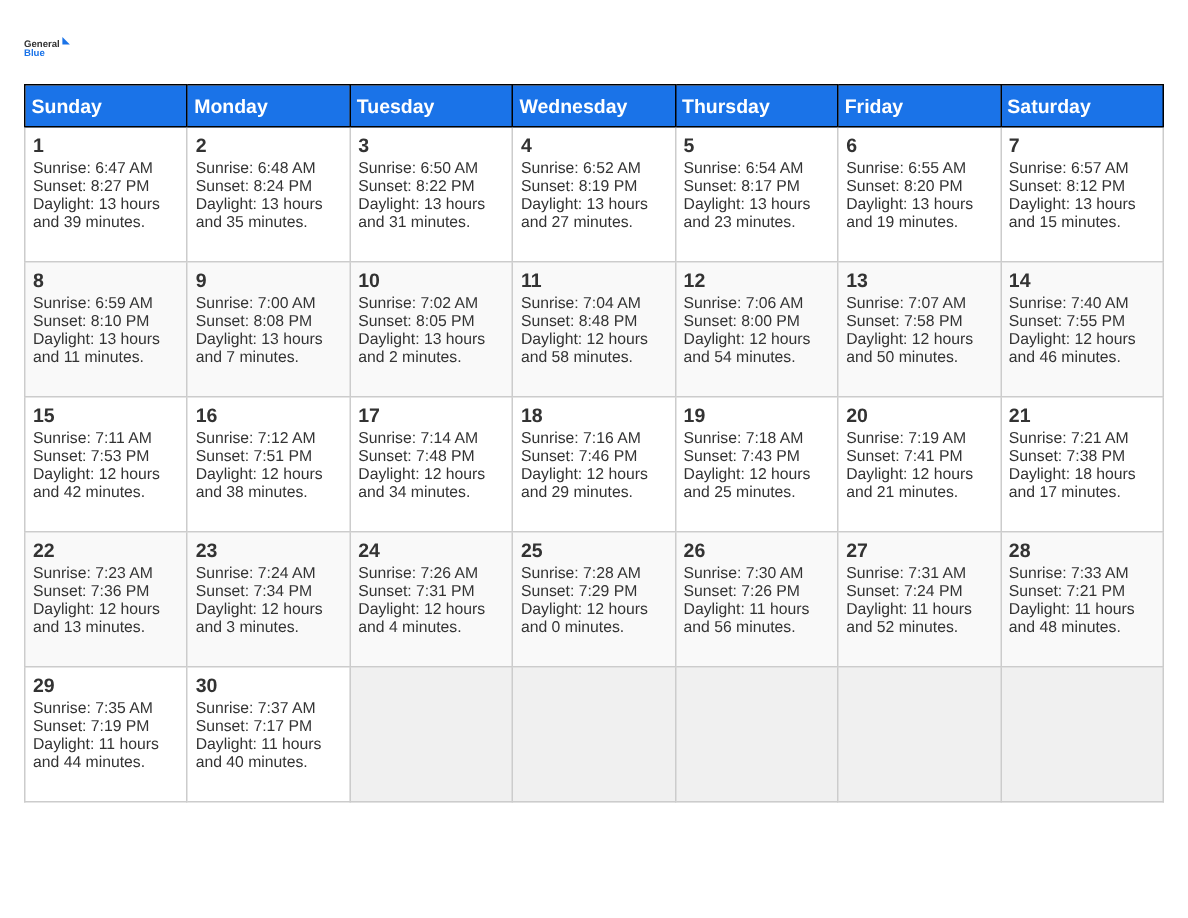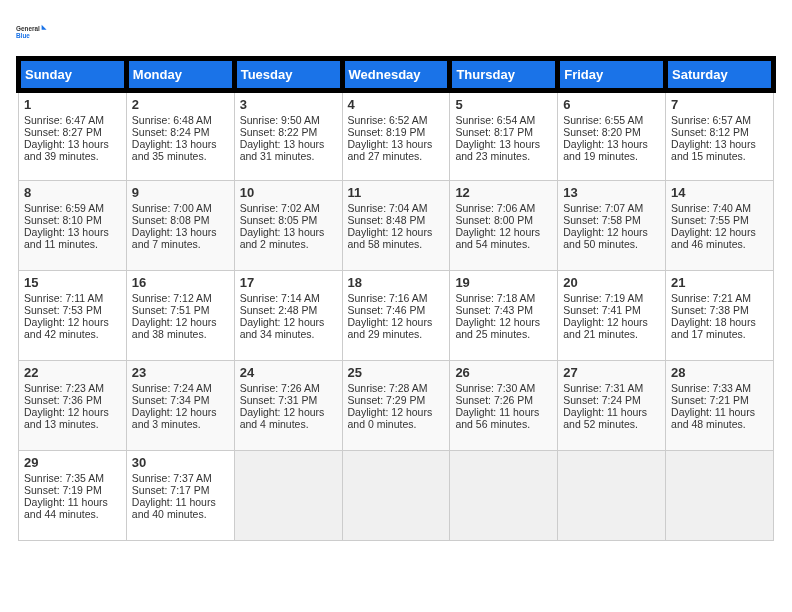--- a/index.html
+++ b/index.html
@@ -42,21 +42,21 @@
       border-collapse: collapse;
       table-layout: fixed;
     }
     th {
       background-color: #1a73e8;
       color: #fff;
       font-size: 13px;
       font-weight: bold;
       padding: 6px 4px;
       text-align: left;
-      border: 5px solid #000000;
+      border: 1px solid #000000;
     }
     td {
       vertical-align: top;
       border: 1px solid #ccc;
       padding: 4px 5px;
       font-size: 10.5px;
       color: #333;
       height: 90px;
       background: #fff;
     }
@@ -97,39 +97,39 @@
         <th>Wednesday</th>
         <th>Thursday</th>
         <th>Friday</th>
         <th>Saturday</th>
       </tr>
   </thead>
   <tbody id="calendar-body">
   <tr>
         <td><span class="day-num">1</span><span>Sunrise: 6:47 AM</span><br><span>Sunset: 8:27 PM</span><br><span>Daylight: 13 hours and 39 minutes.</span></td>
         <td><span class="day-num">2</span><span>Sunrise: 6:48 AM</span><br><span>Sunset: 8:24 PM</span><br><span>Daylight: 13 hours and 35 minutes.</span></td>
-        <td><span class="day-num">3</span><span>Sunrise: 9:50 AM</span><br><span>Sunset: 8:22 PM</span><br><span>Daylight: 13 hours and 31 minutes.</span></td>
+        <td><span class="day-num">3</span><span>Sunrise: 6:50 AM</span><br><span>Sunset: 8:22 PM</span><br><span>Daylight: 13 hours and 31 minutes.</span></td>
         <td><span class="day-num">4</span><span>Sunrise: 6:52 AM</span><br><span>Sunset: 8:19 PM</span><br><span>Daylight: 13 hours and 27 minutes.</span></td>
         <td><span class="day-num">5</span><span>Sunrise: 6:54 AM</span><br><span>Sunset: 8:17 PM</span><br><span>Daylight: 13 hours and 23 minutes.</span></td>
         <td><span class="day-num">6</span><span>Sunrise: 6:55 AM</span><br><span>Sunset: 8:20 PM</span><br><span>Daylight: 13 hours and 19 minutes.</span></td>
         <td><span class="day-num">7</span><span>Sunrise: 6:57 AM</span><br><span>Sunset: 8:12 PM</span><br><span>Daylight: 13 hours and 15 minutes.</span></td>
       </tr>
       <tr>
         <td><span class="day-num">8</span><span>Sunrise: 6:59 AM</span><br><span>Sunset: 8:10 PM</span><br><span>Daylight: 13 hours and 11 minutes.</span></td>
         <td><span class="day-num">9</span><span>Sunrise: 7:00 AM</span><br><span>Sunset: 8:08 PM</span><br><span>Daylight: 13 hours and 7 minutes.</span></td>
         <td><span class="day-num">10</span><span>Sunrise: 7:02 AM</span><br><span>Sunset: 8:05 PM</span><br><span>Daylight: 13 hours and 2 minutes.</span></td>
         <td><span class="day-num">11</span><span>Sunrise: 7:04 AM</span><br><span>Sunset: 8:48 PM</span><br><span>Daylight: 12 hours and 58 minutes.</span></td>
         <td><span class="day-num">12</span><span>Sunrise: 7:06 AM</span><br><span>Sunset: 8:00 PM</span><br><span>Daylight: 12 hours and 54 minutes.</span></td>
         <td><span class="day-num">13</span><span>Sunrise: 7:07 AM</span><br><span>Sunset: 7:58 PM</span><br><span>Daylight: 12 hours and 50 minutes.</span></td>
         <td><span class="day-num">14</span><span>Sunrise: 7:40 AM</span><br><span>Sunset: 7:55 PM</span><br><span>Daylight: 12 hours and 46 minutes.</span></td>
       </tr>
       <tr>
         <td><span class="day-num">15</span><span>Sunrise: 7:11 AM</span><br><span>Sunset: 7:53 PM</span><br><span>Daylight: 12 hours and 42 minutes.</span></td>
         <td><span class="day-num">16</span><span>Sunrise: 7:12 AM</span><br><span>Sunset: 7:51 PM</span><br><span>Daylight: 12 hours and 38 minutes.</span></td>
-        <td><span class="day-num">17</span><span>Sunrise: 7:14 AM</span><br><span>Sunset: 2:48 PM</span><br><span>Daylight: 12 hours and 34 minutes.</span></td>
+        <td><span class="day-num">17</span><span>Sunrise: 7:14 AM</span><br><span>Sunset: 7:48 PM</span><br><span>Daylight: 12 hours and 34 minutes.</span></td>
         <td><span class="day-num">18</span><span>Sunrise: 7:16 AM</span><br><span>Sunset: 7:46 PM</span><br><span>Daylight: 12 hours and 29 minutes.</span></td>
         <td><span class="day-num">19</span><span>Sunrise: 7:18 AM</span><br><span>Sunset: 7:43 PM</span><br><span>Daylight: 12 hours and 25 minutes.</span></td>
         <td><span class="day-num">20</span><span>Sunrise: 7:19 AM</span><br><span>Sunset: 7:41 PM</span><br><span>Daylight: 12 hours and 21 minutes.</span></td>
         <td><span class="day-num">21</span><span>Sunrise: 7:21 AM</span><br><span>Sunset: 7:38 PM</span><br><span>Daylight: 18 hours and 17 minutes.</span></td>
       </tr>
       <tr>
         <td><span class="day-num">22</span><span>Sunrise: 7:23 AM</span><br><span>Sunset: 7:36 PM</span><br><span>Daylight: 12 hours and 13 minutes.</span></td>
         <td><span class="day-num">23</span><span>Sunrise: 7:24 AM</span><br><span>Sunset: 7:34 PM</span><br><span>Daylight: 12 hours and 3 minutes.</span></td>
         <td><span class="day-num">24</span><span>Sunrise: 7:26 AM</span><br><span>Sunset: 7:31 PM</span><br><span>Daylight: 12 hours and 4 minutes.</span></td>
         <td><span class="day-num">25</span><span>Sunrise: 7:28 AM</span><br><span>Sunset: 7:29 PM</span><br><span>Daylight: 12 hours and 0 minutes.</span></td>

